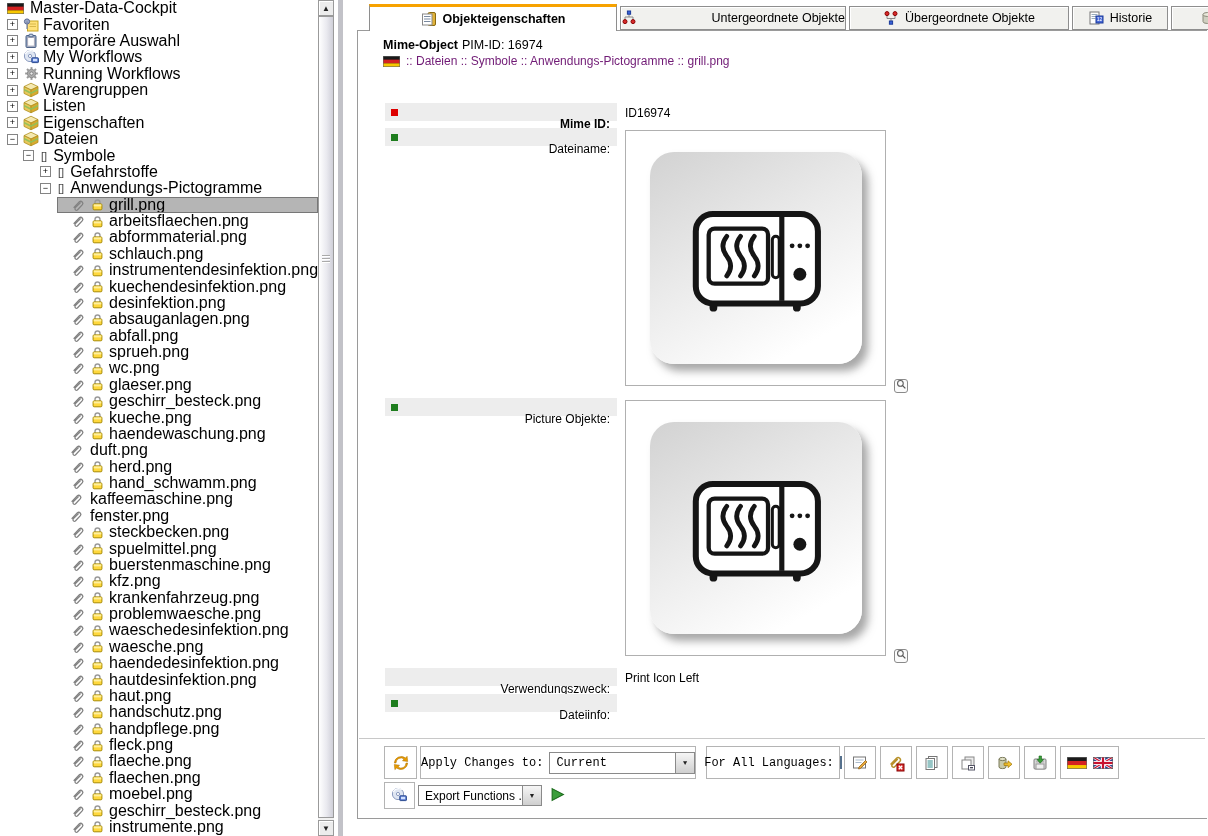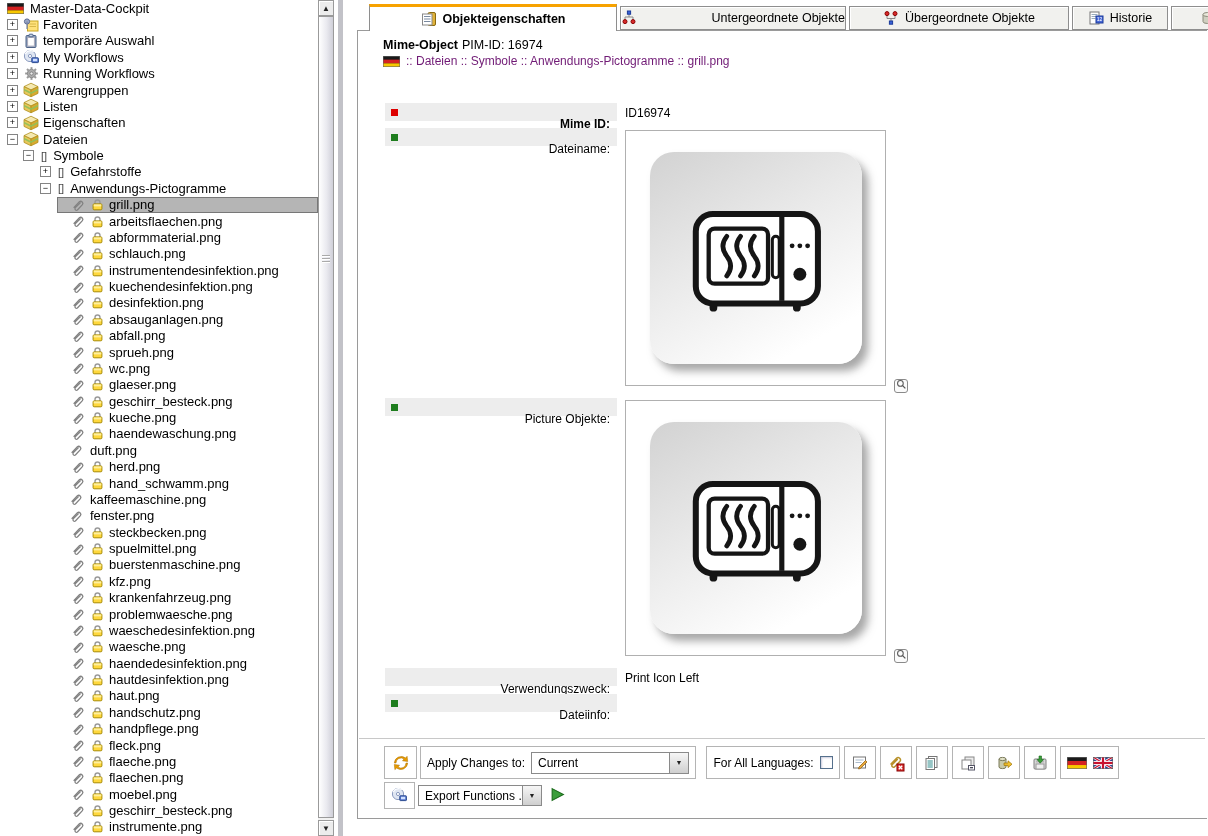--- a/index.html
+++ b/index.html
@@ -2,21 +2,21 @@
 <html><head>
 <meta charset="utf-8">
 <style>
   html,body{margin:0;padding:0;background:#fff;}
   body{width:1208px;height:836px;overflow:hidden;font-family:"Liberation Sans",sans-serif;font-size:12px;color:#000;}
   #app{position:relative;width:1208px;height:836px;}
 
   
   #tree-pane{position:absolute;left:0;top:0;width:318px;height:836px;overflow:hidden;background:#fff;}
   .trow{height:16.39px;display:flex;align-items:center;white-space:nowrap;}
-  .tlabel{font-size:13px;}
+  .tlabel{font-size:16px;}
   .toggle{flex:none;width:11px;height:11px;box-sizing:border-box;border:1px solid #848484;background:#fff;
           font-size:9px;line-height:8px;text-align:center;margin-right:5px;color:#000;}
   .ticon{flex:none;width:16px;height:16px;margin-right:4px;display:inline-flex;align-items:center;justify-content:center;}
   .ticon svg{display:block;}
   .flag{width:17px;height:11px;margin-right:6px;}
   .brkt{flex:none;color:#444;font-size:11px;margin-right:6px;margin-left:2px;}
   .fwrap{margin-left:57px;display:flex;align-items:center;height:16.39px;width:262px;box-sizing:border-box;padding-left:14px;}
   .fwrap.nolock{padding-left:12px;}
   .fwrap.selected{background:#b5b5b5;outline:1px solid #777;outline-offset:-1px;}
   .picon{flex:none;width:14px;height:14px;margin-right:6px;display:inline-flex;}
@@ -60,21 +60,21 @@
   .imgbox{position:absolute;left:268px;width:261px;height:256px;box-sizing:border-box;border:1px solid #b0b0b0;
           display:flex;align-items:center;justify-content:center;z-index:1;background:#fff;}
   .tile{width:212px;height:212px;border-radius:24px;background:linear-gradient(150deg,#d2d2d2 0%,#e9e9e9 42%,#ffffff 85%);
         box-shadow:6px 7px 8px rgba(120,120,120,0.65);display:flex;align-items:center;justify-content:center;}
   .zoombtn{position:absolute;left:537px;width:14px;height:14px;box-sizing:border-box;border:1px solid #8a8a8a;border-radius:3px;
            background:#fbfbfb;display:flex;align-items:center;justify-content:center;z-index:1;}
 
   #separator{position:absolute;left:2px;top:738px;width:846px;border-top:1px solid #c8c8c8;z-index:1;}
 
   .tbox{position:absolute;box-sizing:border-box;border:1px solid #b4b4b4;background:#fff;display:flex;align-items:center;
-        justify-content:center;z-index:1;gap:6px;}
+        justify-content:center;z-index:1;gap:6px;font-family:Liberation Mono, monospace;}
   .tlabel2{font-size:12px;white-space:nowrap;}
   .sel{display:flex;align-items:center;box-sizing:border-box;border:1px solid #8a8a8a;height:22px;background:#fff;}
   .seltxt{flex:1;padding:0 6px;font-size:12px;white-space:nowrap;overflow:hidden;}
   .selarr{width:18px;height:100%;background:linear-gradient(#f6f6f6,#cfcfcf);border-left:1px solid #8a8a8a;
           display:flex;align-items:center;justify-content:center;font-size:7px;color:#222;}
   .checkbox{width:13px;height:13px;box-sizing:border-box;border:1px solid #55708c;background:#fff;box-shadow:inset 1px 1px 2px #ccd;}
   .ibtn{width:18px;height:18px;display:inline-flex;}
   .flag2{width:20px;height:12px;display:inline-flex;}
   .playbtn{position:absolute;z-index:1;width:16px;height:16px;display:inline-flex;}
 </style>

